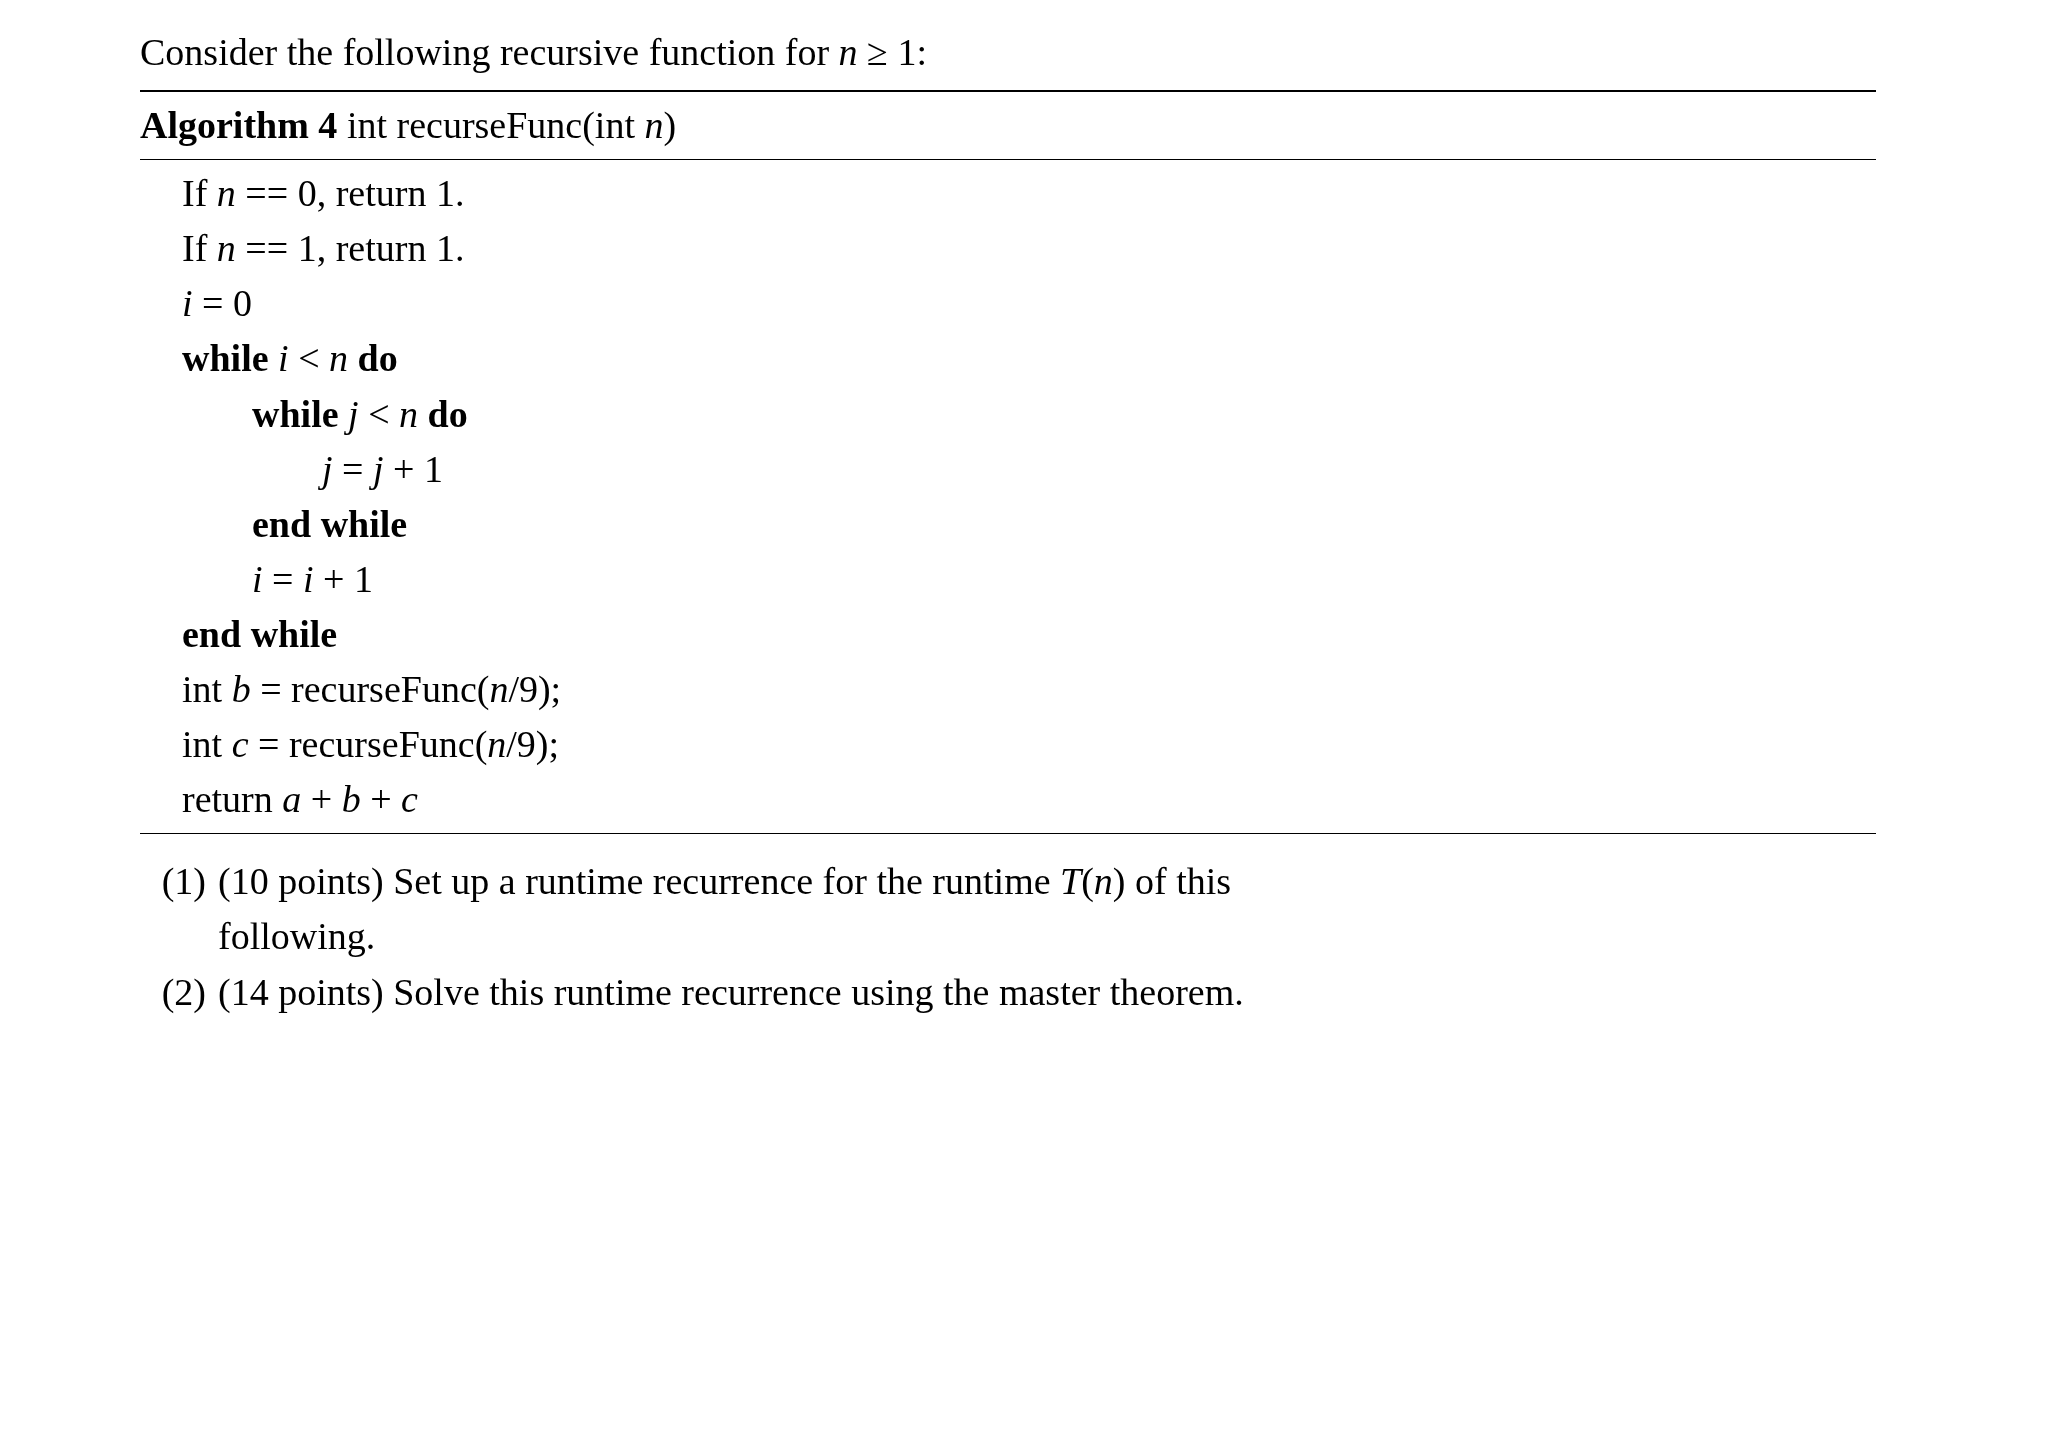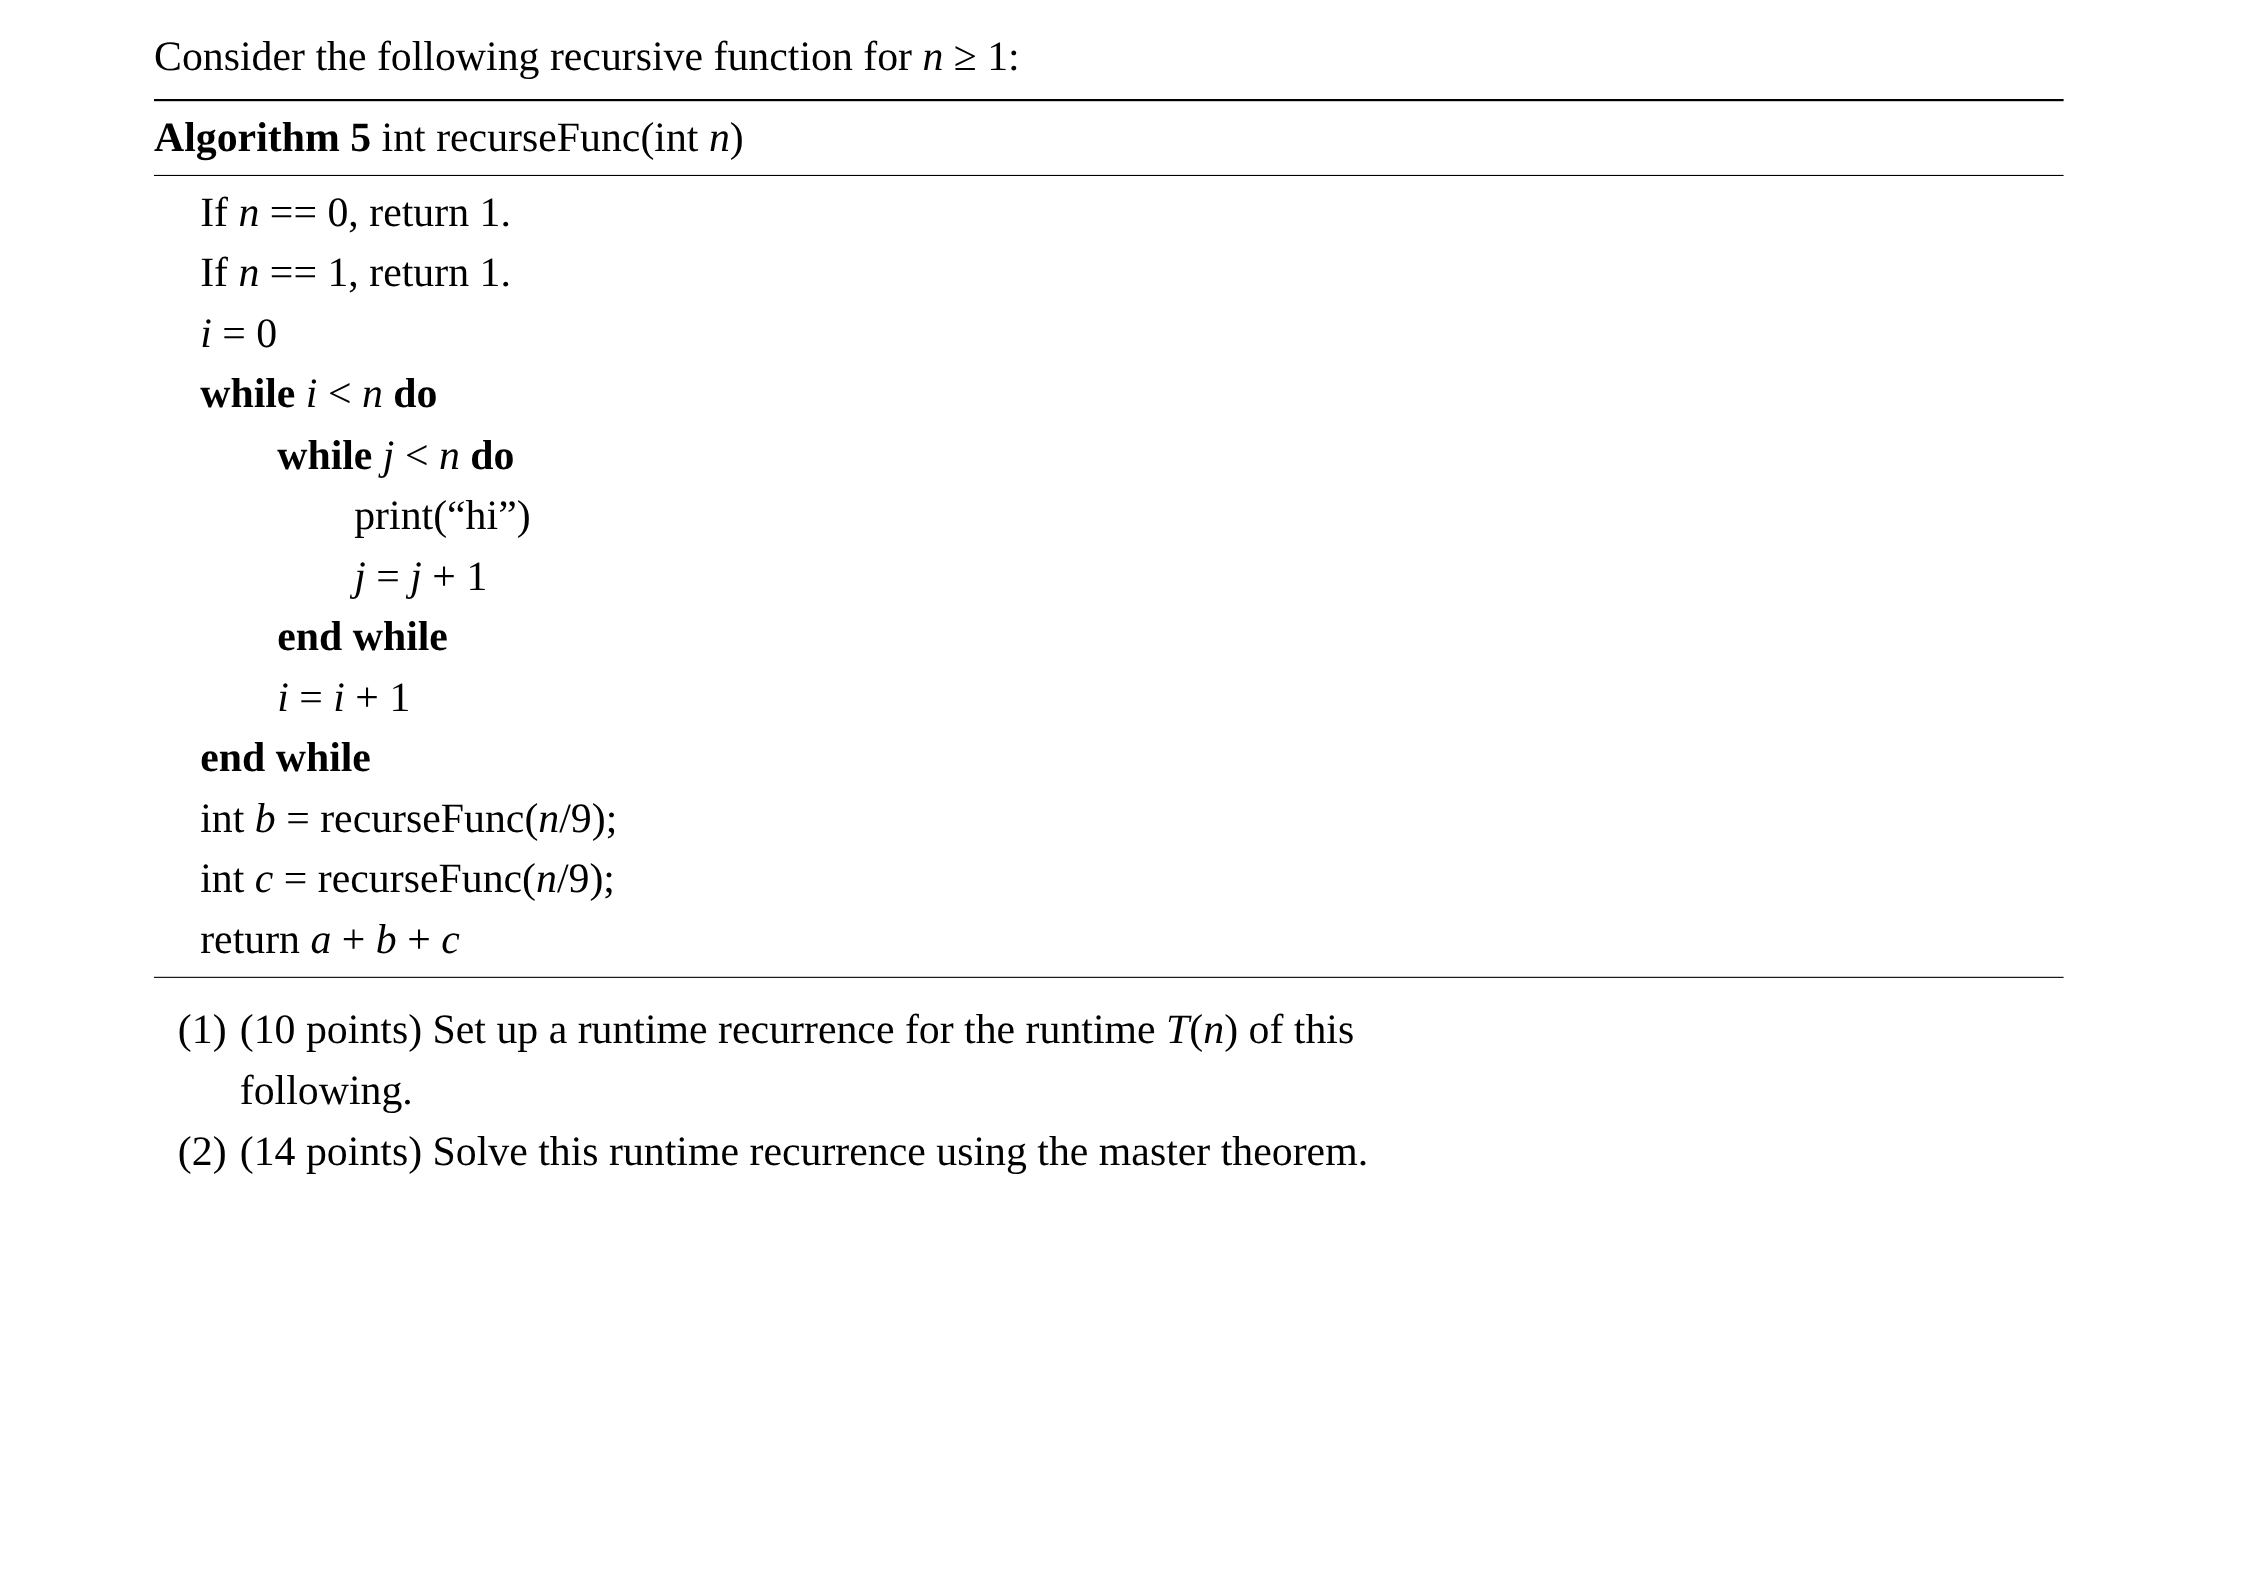--- a/index.html
+++ b/index.html
@@ -70,21 +70,21 @@
 
 <div class="page">
 
   <div class="intro">
     <span>Consider the following recursive function for </span><span class="math-i">n</span><span> ≥ 1:</span>
   </div>
 
   <hr class="rule-top">
 
   <div class="algo-title">
-    <span class="b">Algorithm 5</span><span> int recurseFunc(int </span><span class="math-i">n</span><span>)</span>
+    <span class="b">Algorithm 4</span><span> int recurseFunc(int </span><span class="math-i">n</span><span>)</span>
   </div>
 
   <hr class="rule-mid">
 
   <div class="algo-body">
 
     <div>
       <span>If </span><span class="math-i">n</span><span> == 0, return 1.</span>
     </div>
 
@@ -98,23 +98,20 @@
 
     <div>
       <span class="b">while </span><span class="math-i">i</span><span> &lt; </span><span class="math-i">n</span><span class="b"> do</span>
     </div>
 
 
     <div class="ind1">
       <span class="b">while </span><span class="math-i">j</span><span> &lt; </span><span class="math-i">n</span><span class="b"> do</span>
     </div>
 
-    <div class="ind2">
-      <span>print(“hi”)</span>
-    </div>
 
     <div class="ind2">
       <span class="math-i">j</span><span> = </span><span class="math-i">j</span><span> + 1</span>
     </div>
 
     <div class="ind1">
       <span class="b">end while</span>
     </div>
 
     <div class="ind1">

